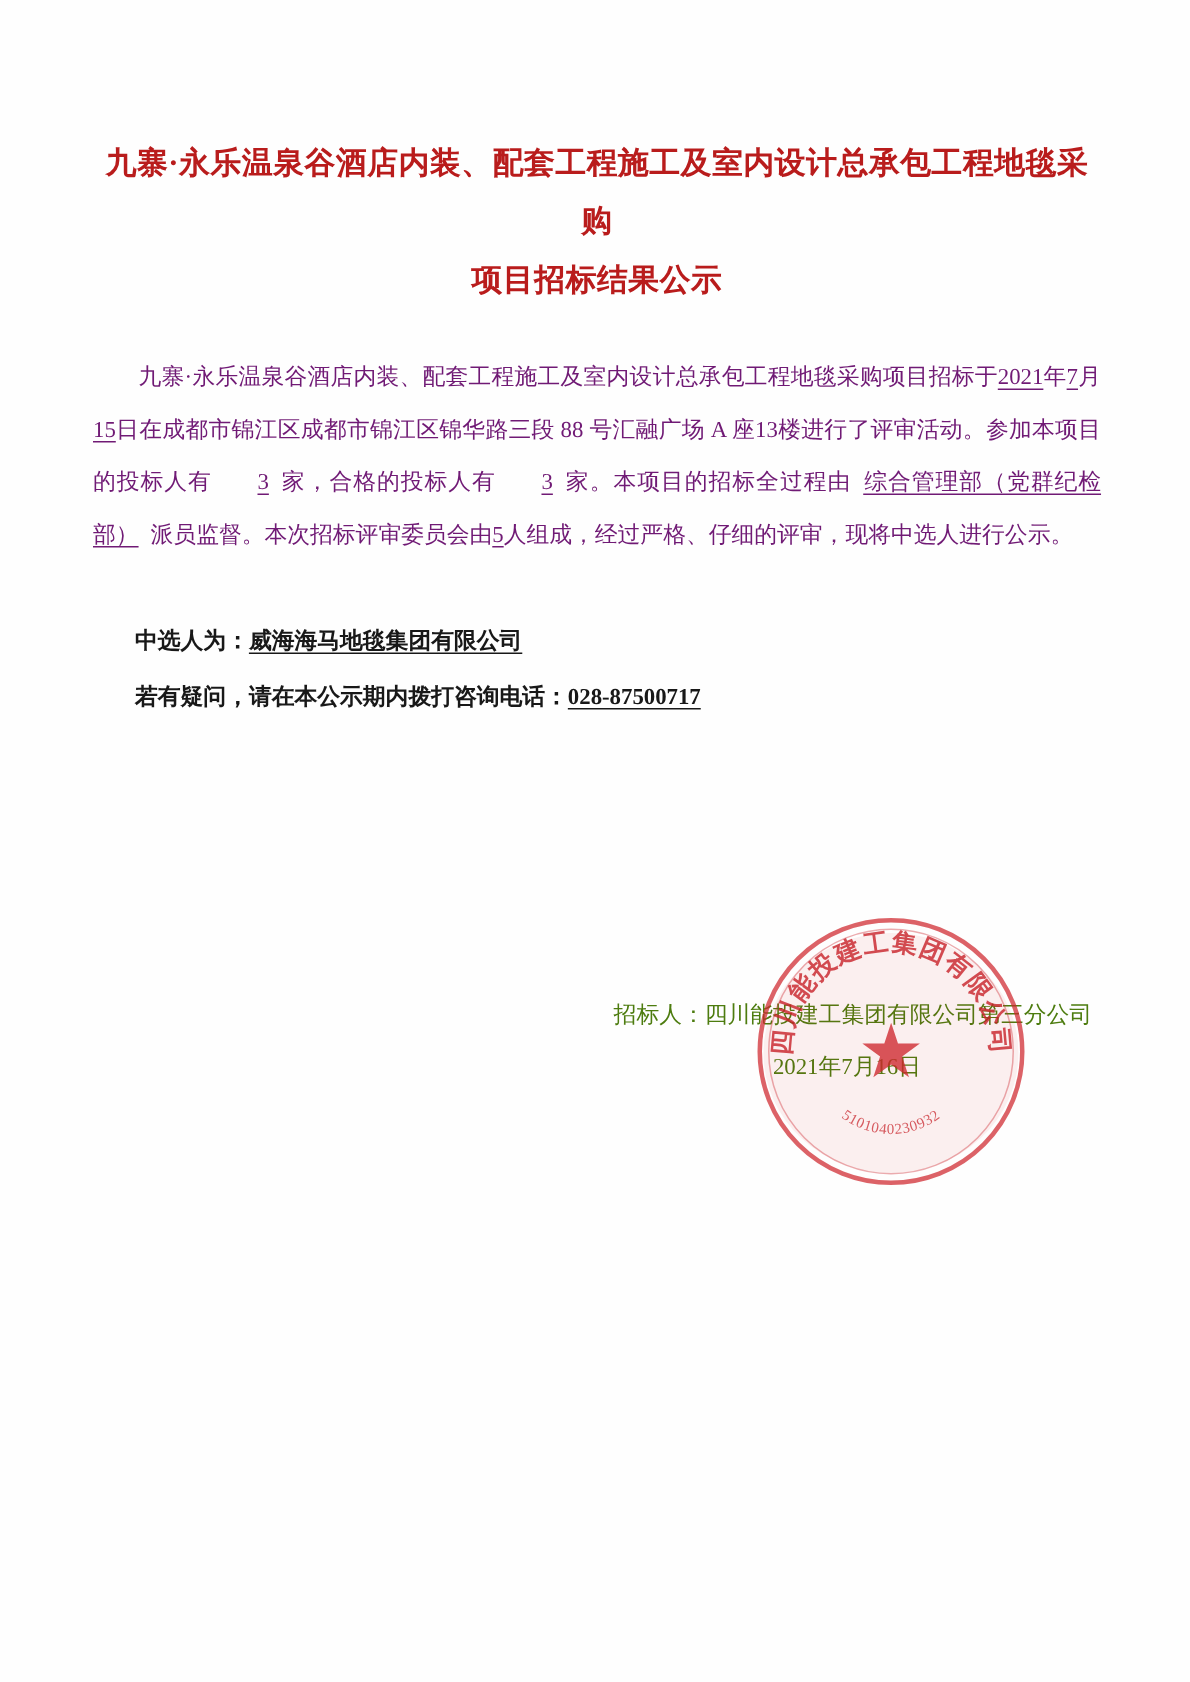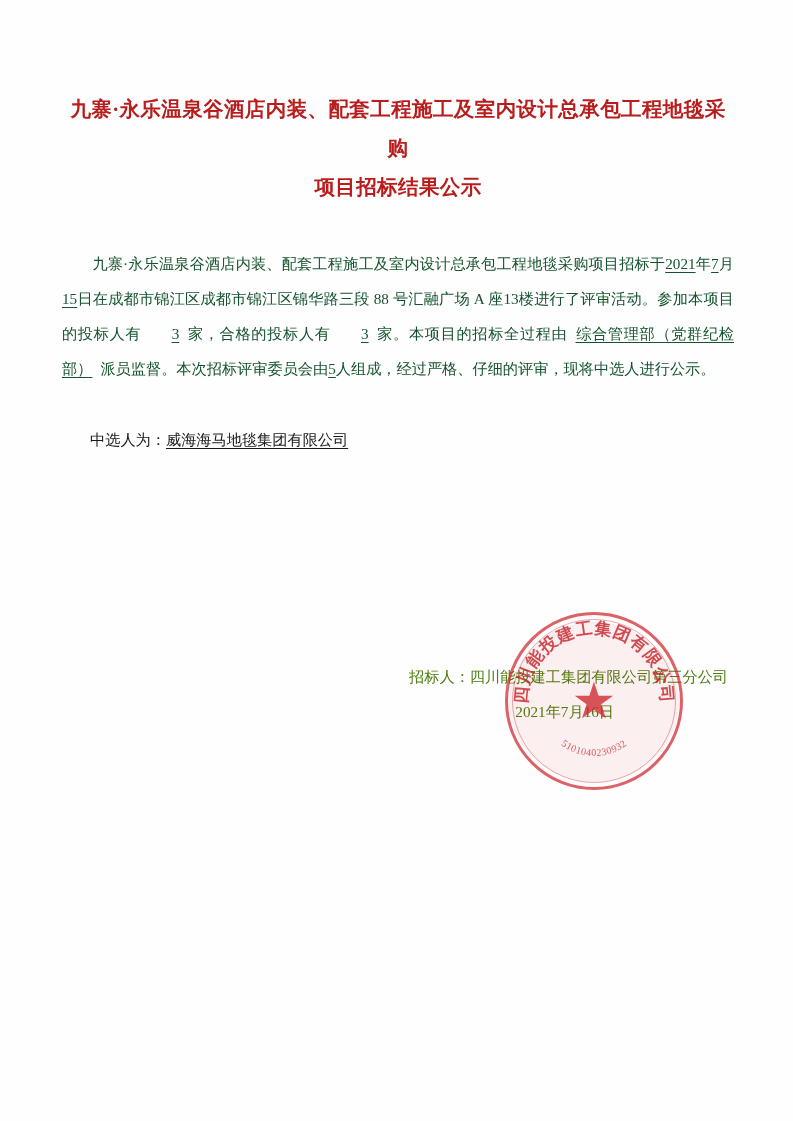--- a/index.html
+++ b/index.html
@@ -34,42 +34,43 @@
     letter-spacing: 0.4px;
     color: #b91c1c;
   }
   .title .line1 {
     display: block;
   }
   .title .line2 {
     display: block;
   }
   .body-para {
-    margin-top: 40px;
+    margin-top: 28px;
     font-size: 15.2px;
     line-height: 2.3;
     text-align: justify;
     text-justify: inter-ideograph;
     text-indent: 2em;
-    color: #14532d;
+    color: #701a75;
   }
   .u {
     text-decoration: underline;
     text-underline-offset: 3px;
   }
   .sp {
     display: inline-block;
     min-width: 8px;
   }
   .info-block {
     margin-top: 34px;
     padding-left: 28px;
     font-size: 15.2px;
     line-height: 2.45;
     color: #181818;
+    font-weight: bold;
   }
   .info-line {
     white-space: nowrap;
   }
   .signature {
     position: absolute;
     left: 62px;
     top: 660px;
     width: 672px;
     font-size: 15.2px;
@@ -152,20 +153,21 @@
 
     <div class="title">
       <span class="line1">九寨·永乐温泉谷酒店内装、配套工程施工及室内设计总承包工程地毯采购</span>
       <span class="line2">项目招标结果公示</span>
     </div>
 
     <p class="body-para"><span>九寨·永乐温泉谷酒店内装、配套工程施工及室内设计总承包工程地毯采购项目招标于</span><span class="u">2021</span><span>年</span><span class="u">7</span><span>月</span><span class="u">15</span><span>日在成都市锦江区成都市锦江区锦华路三段 88 号汇融广场 A 座13楼进行了评审活动。参加本项目的投标人有</span><span class="u sp">3</span><span class="u sp"> </span><span>家，合格的投标人有</span><span class="u sp">3</span><span class="u sp"> </span><span>家。本项目的招标全过程由</span><span class="u sp"> </span><span class="u">综合管理部（党群纪检部）</span><span class="u sp"> </span><span>派员监督。本次招标评审委员会由</span><span class="u">5</span><span>人组成，经过严格、仔细的评审，现将中选人进行公示。</span></p>
 
     <div class="info-block">
       <div class="info-line"><span>中选人为：</span><span class="u">威海海马地毯集团有限公司</span></div>
+      <div class="info-line"><span>若有疑问，请在本公示期内拨打咨询电话：</span><span class="u">028-87500717</span></div>
     </div>
 
   </div>
 
   <div class="signature">
     <span class="sig-line"><span>招标人：</span><span>四川能投建工集团有限公司第三分公司</span></span>
     <span class="sig-date">2021年7月16日</span>
   </div>
 
   <div class="seal">

